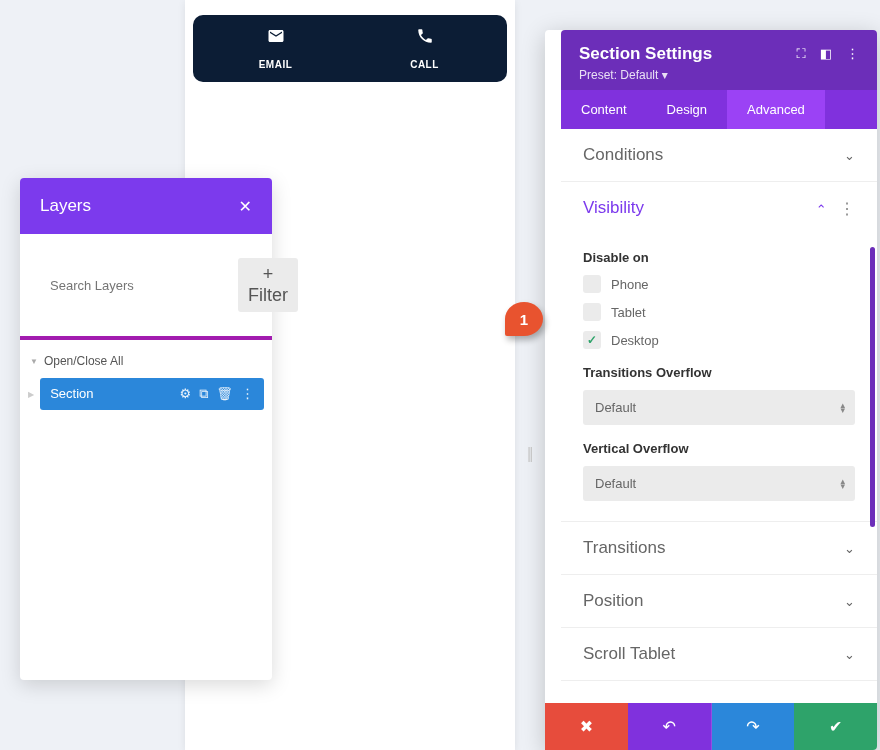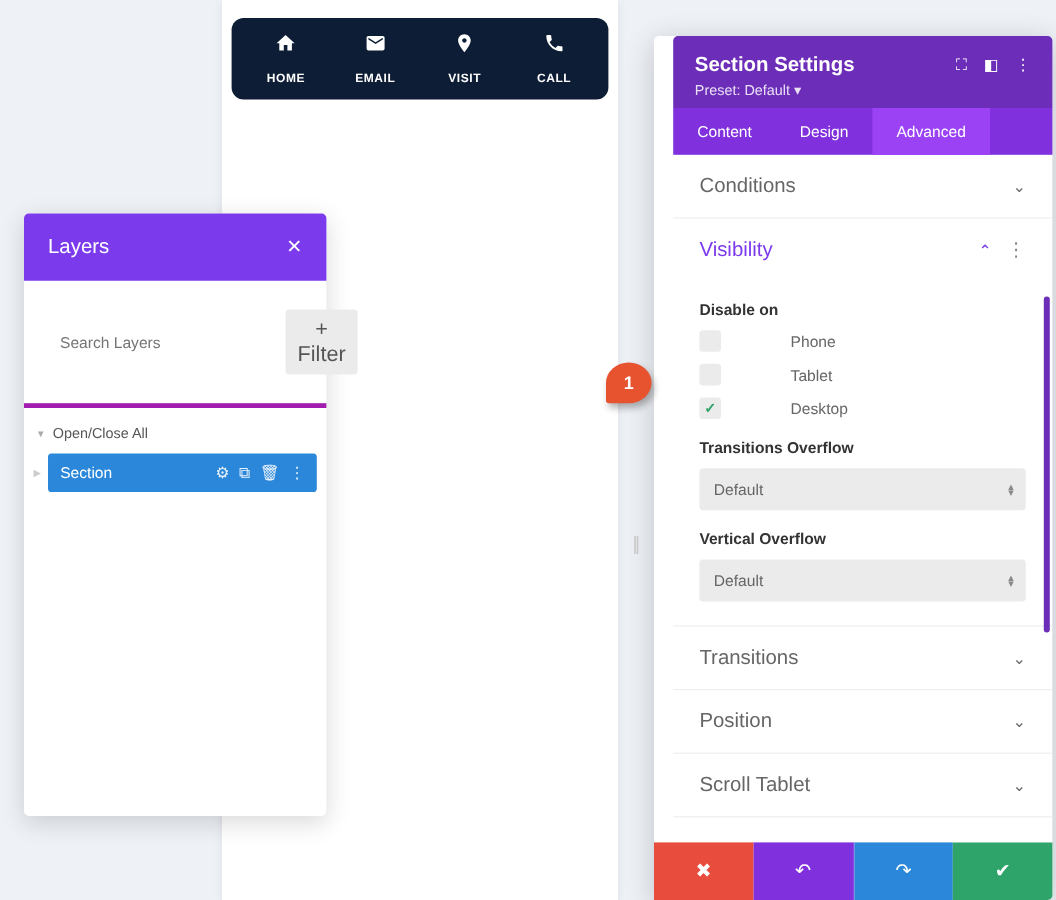--- a/index.html
+++ b/index.html
@@ -176,21 +176,21 @@
       align-items: center;
       justify-content: center;
       cursor: pointer;
     }
     .checkbox.checked::after {
       content: '✓';
       color: #2ea36a;
       font-size: 12px;
       font-weight: bold;
     }
-    .checkbox-label { font-size: 13px; color: #666; margin-left: 48px; }
+    .checkbox-label { font-size: 13px; color: #666; }
     .select-box {
       background: #ebebeb;
       border: none;
       padding: 10px 12px;
       width: 100%;
       border-radius: 3px;
       font-size: 13px;
       color: #666;
       position: relative;
       cursor: pointer;
@@ -276,40 +276,24 @@
     }
   </style>
 </head>
 <body>
 
 <div class="mobile-preview">
   <div class="mobile-nav">
     <div class="mobile-nav-item">
       <span class="mobile-nav-icon">
         <svg width="20" height="18" viewBox="0 0 24 24" fill="#fff">
-            <path d="M10 20v-6h4v6h5v-8h3L12 3 2 12h3v8z"></path>
-          </svg>
-      </span>
-      <span class="mobile-nav-label">HOME</span>
-    </div>
-    <div class="mobile-nav-item">
-      <span class="mobile-nav-icon">
-        <svg width="20" height="18" viewBox="0 0 24 24" fill="#fff">
             <path d="M20 4H4c-1.1 0-2 .9-2 2v12c0 1.1.9 2 2 2h16c1.1 0 2-.9 2-2V6c0-1.1-.9-2-2-2zm0 4l-8 5-8-5V6l8 5 8-5v2z"></path>
           </svg>
       </span>
       <span class="mobile-nav-label">EMAIL</span>
-    </div>
-    <div class="mobile-nav-item">
-      <span class="mobile-nav-icon">
-        <svg width="20" height="18" viewBox="0 0 24 24" fill="#fff">
-            <path d="M12 2C8.13 2 5 5.13 5 9c0 5.25 7 13 7 13s7-7.75 7-13c0-3.87-3.13-7-7-7zm0 9.5c-1.38 0-2.5-1.12-2.5-2.5s1.12-2.5 2.5-2.5 2.5 1.12 2.5 2.5-1.12 2.5-2.5 2.5z"></path>
-          </svg>
-      </span>
-      <span class="mobile-nav-label">VISIT</span>
     </div>
     <div class="mobile-nav-item">
       <span class="mobile-nav-icon">
         <svg width="20" height="18" viewBox="0 0 24 24" fill="#fff">
             <path d="M6.62 10.79c1.44 2.83 3.76 5.14 6.59 6.59l2.2-2.2c.27-.27.67-.36 1.02-.24 1.12.37 2.33.57 3.57.57.55 0 1 .45 1 1V20c0 .55-.45 1-1 1-9.39 0-17-7.61-17-17 0-.55.45-1 1-1h3.5c.55 0 1 .45 1 1 0 1.25.2 2.45.57 3.57.11.35.03.74-.25 1.02l-2.2 2.2z"></path>
           </svg>
       </span>
       <span class="mobile-nav-label">CALL</span>
     </div>
   </div>

